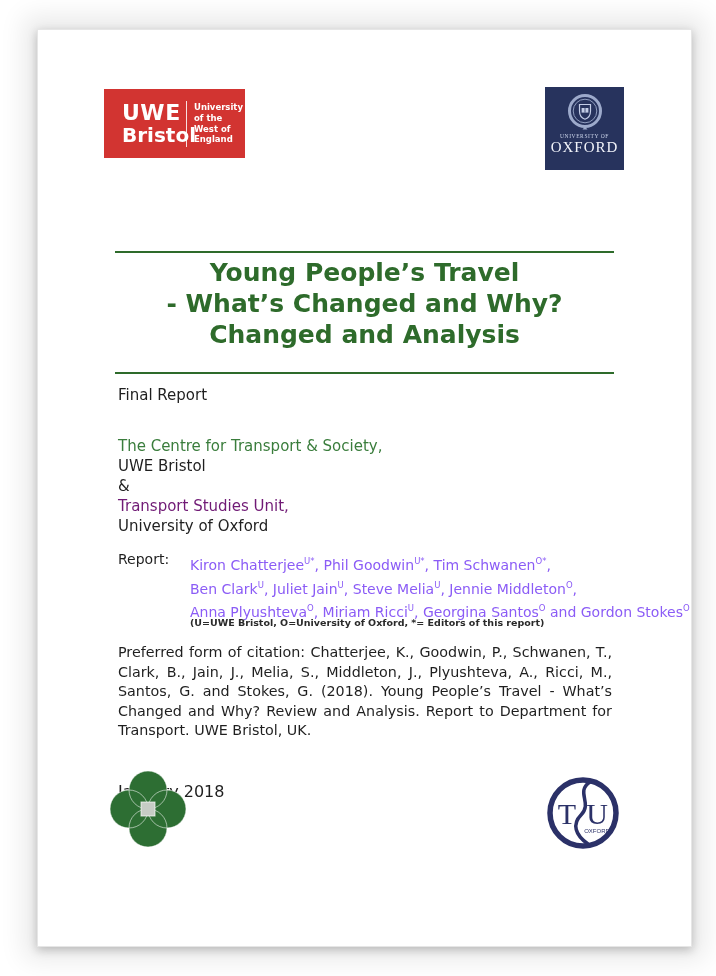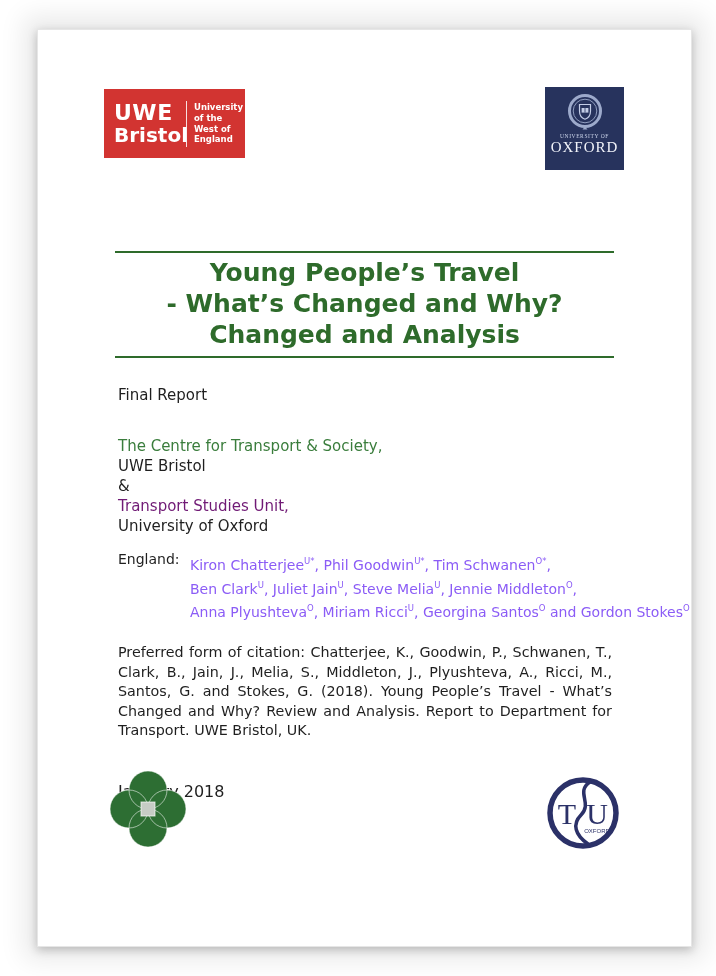--- a/index.html
+++ b/index.html
@@ -7,37 +7,37 @@
               font-family:"DejaVu Sans","Liberation Sans",sans-serif; }
   .page {
     position:absolute; left:37px; top:29px; width:655px; height:918px;
     background:#ffffff;
     border:1px solid #e6e6e6;
     box-shadow:0 3px 9px rgba(0,0,0,0.22), 0 0 24px 13px rgba(0,0,0,0.085);
   }
   
   .uwe-logo { position:absolute; left:66px; top:59px; width:141px; height:69px;
               background:#d23431; display:flex; align-items:center; }
-  .uwe-left { padding-left:10px; width:82px; color:#fff; font-weight:bold; line-height:1; }
+  .uwe-left { padding-left:18px; width:82px; color:#fff; font-weight:bold; line-height:1; }
   .uwe-name1 { font-size:22px; letter-spacing:0.5px; }
   .uwe-name2 { font-size:20px; margin-top:1px; }
   .uwe-divider { width:1px; height:46px; background:rgba(255,255,255,0.85); }
   .uwe-right { padding-left:7px; color:#fff; font-size:8.5px; font-weight:bold; line-height:1.25; }
   
   .oxford-logo { position:absolute; left:507px; top:57px; width:79px; height:83px;
                  background:#27335d; text-align:center; color:#fff; }
   .ox-crest { display:block; margin:5px auto 0; }
   .ox-small { font-size:5.5px; letter-spacing:0.6px; color:#c9d2e8; margin-top:1px;
               font-family:"Liberation Serif",serif; }
   .ox-name  { font-size:15px; font-family:"Liberation Serif","DejaVu Serif",serif;
               letter-spacing:1px; margin-top:0px; color:#f2f4fa; }
   
   .title-block { position:absolute; left:77px; top:221px; width:499px;
                  border-top:2px solid #2e6b2b; border-bottom:2px solid #2e6b2b;
-                 padding:4px 0 6px; text-align:center;
+                 padding:4px 0 22px; text-align:center;
                  color:#2e6b2b; font-weight:bold; font-size:25px; line-height:31px; }
   
   .final-report { position:absolute; left:80px; top:356px; font-size:15px; color:#1f1f1f; }
   .orgs { position:absolute; left:80px; top:406px; font-size:15px; line-height:20px; color:#1f1f1f; }
   .c-green { color:#3a7d3c;text-align:center; }
   .c-blue  { color:#701a75; }
   .authors-label { position:absolute; left:80px; top:521px; font-size:14px; color:#1f1f1f; }
   .authors-lines { position:absolute; left:152px; top:521px; font-size:14px; line-height:20px; color:#8b5cf6; }
   .authors-lines sup { font-size:8.5px; }
   .authors-legend { position:absolute; left:152px; top:587px; font-size:9.5px; font-weight:bold; color:#2a2a2a; }
@@ -94,26 +94,27 @@
   <div class="final-report">Final Report</div>
 
   <div class="orgs">
     <div class="c-green">The Centre for Transport &amp; Society,</div>
     <div>UWE Bristol</div>
     <div>&amp;</div>
     <div class="c-blue">Transport Studies Unit,</div>
     <div>University of Oxford</div>
   </div>
 
-  <div class="authors-label">England:</div>
+  <div class="authors-label">Report:</div>
   <div class="authors-lines">
       <div>Kiron Chatterjee<sup>U*</sup>, Phil Goodwin<sup>U*</sup>, Tim Schwanen<sup>O*</sup>,</div>
       <div>Ben Clark<sup>U</sup>, Juliet Jain<sup>U</sup>, Steve Melia<sup>U</sup>, Jennie Middleton<sup>O</sup>,</div>
       <div>Anna Plyushteva<sup>O</sup>, Miriam Ricci<sup>U</sup>, Georgina Santos<sup>O</sup> and Gordon Stokes<sup>O</sup></div>
     </div>
+  <div class="authors-legend">(U=UWE Bristol, O=University of Oxford, *= Editors of this report)</div>
 
   <div class="citation">Preferred form of citation: Chatterjee, K., Goodwin, P., Schwanen, T., Clark, B., Jain, J., Melia, S., Middleton, J., Plyushteva, A., Ricci, M., Santos, G. and Stokes, G. (2018). Young People’s Travel - What’s Changed and Why? Review and Analysis. Report to Department for Transport. UWE Bristol, UK.</div>
 
   <div class="date">January 2018</div>
 
   <svg class="cts-mark" width="78" height="78" viewBox="0 0 78 78">
     <circle cx="39" cy="20" r="19" fill="#2d6e33"></circle>
     <circle cx="20" cy="39" r="19" fill="#2d6e33"></circle>
     <circle cx="58" cy="39" r="19" fill="#2d6e33"></circle>
     <circle cx="39" cy="58" r="19" fill="#2d6e33"></circle>

